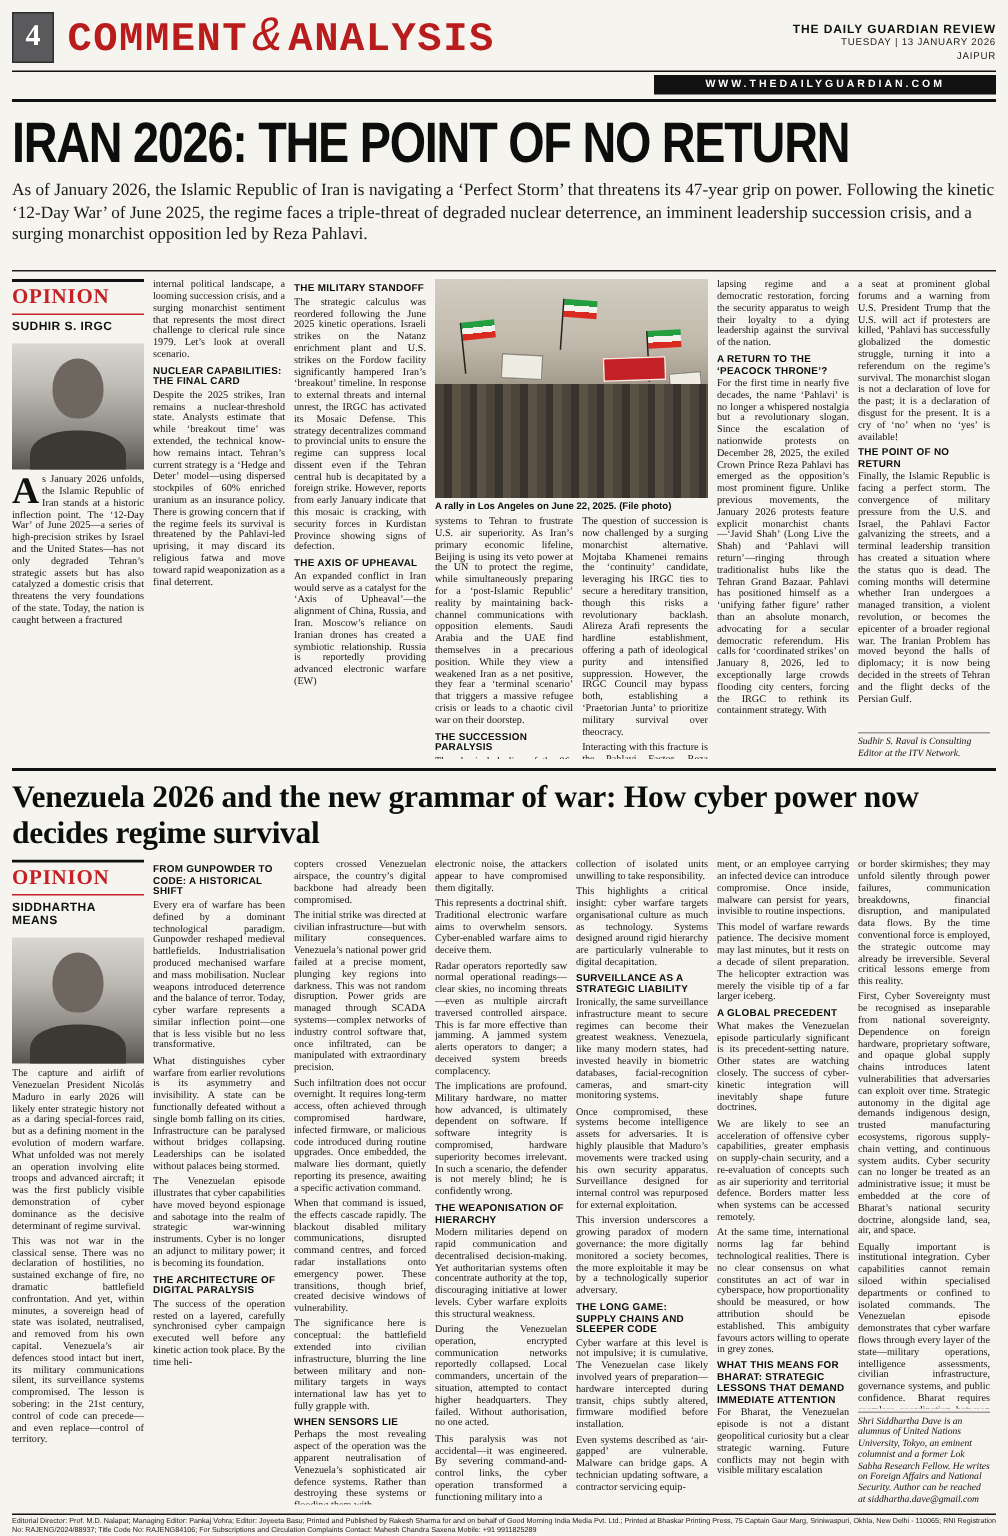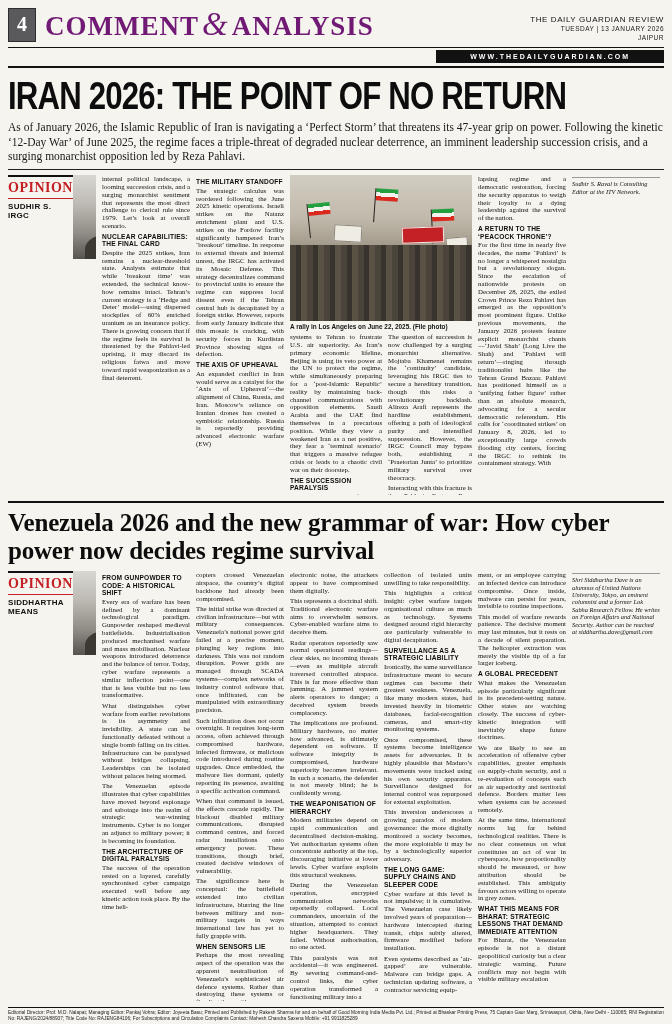--- a/index.html
+++ b/index.html
@@ -7,40 +7,40 @@
        font-family:"Liberation Serif",serif;overflow:hidden;}
   .page{padding:6px 8px 0 8px;}
 
   
   .masthead{display:flex;align-items:flex-end;justify-content:space-between;
             border-bottom:1px solid #111;padding-bottom:4px;}
   .mh-left{display:flex;align-items:center;gap:9px;}
   .pagenum{width:26px;height:32px;background:#5a5a5c;color:#fff;border:1px solid #2e2e2e;
            display:flex;align-items:center;justify-content:center;
            font:bold 20px "Liberation Serif",serif;}
-  .section-title{font-family:Liberation Serif, serif;font-size:27px;letter-spacing:1px;
-                 font-weight:600;color:#701a75;white-space:nowrap;}
+  .section-title{font-family:Liberation Mono, monospace;font-size:27px;letter-spacing:1px;
+                 font-weight:600;color:#b91c1c;white-space:nowrap;}
   .section-title .amp{font-style:italic;font-size:33px;margin:0 3px;font-weight:400;}
   .mh-right{text-align:right;font-family:"Liberation Sans",sans-serif;line-height:1.35;}
-  .paper-name{font-weight:normal;font-size:8px;letter-spacing:.6px;text-align:center;}
+  .paper-name{font-weight:bold;font-size:8px;letter-spacing:.6px;text-align:center;}
   .date-line,.city{font-size:6.5px;letter-spacing:.5px;color:#222;}
   .webbar-row{display:flex;justify-content:flex-end;border-bottom:2px solid #111;padding:2px 0 3px 0;}
   .webbar{background:#121212;color:#fff;font:bold 7px "Liberation Sans",sans-serif;
           letter-spacing:2px;padding:3px 34px;}
 
   
   .headline1{font-family:"Liberation Sans",sans-serif;font-weight:900;font-size:38px;
              letter-spacing:-1px;white-space:nowrap;transform:scaleX(.82);
              transform-origin:left center;margin:7px 0 2px 0;color:#0d0d0d;}
   .standfirst{font-size:11.5px;line-height:1.28;border-bottom:1px solid #222;
-              padding-bottom:5px;margin-bottom:5px;color:#1a1a1a;}
+              padding-bottom:16px;margin-bottom:5px;color:#1a1a1a;}
 
   
   .cols{display:flex;gap:6px;}
-  .col{flex:0 0 88px;width:88px;overflow:hidden;display:flex;flex-direction:row;}
+  .col{flex:0 0 88px;width:88px;overflow:hidden;display:flex;flex-direction:column;}
   .colflow{flex:1;overflow:hidden;}
   .a1-cols{height:320px;}
   .a2-cols{height:430px;}
   .sh{font:bold 6.6px "Liberation Sans",sans-serif;margin:3px 0 1px 0;letter-spacing:.2px;
       line-height:1.15;color:#0d0d0d;}
   p{font-size:6.8px;line-height:7.8px;margin:0 0 2.5px 0;text-align:justify;}
   .dropcap::first-letter{float:left;font-size:25px;line-height:21px;font-weight:bold;
                          padding:1px 2px 0 0;}
   .credit{font-style:italic;font-size:6.4px;line-height:7.4px;border-top:1px solid #999;
           padding-top:2px;margin-top:2px;}
@@ -73,21 +73,21 @@
           left:112px;top:52px;transform:rotate(-2deg);}
   .placard{position:absolute;background:#efece4;border:1px solid #8c857a;}
   .p1{width:26px;height:15px;left:44px;top:50px;transform:rotate(3deg);}
   .p2{width:20px;height:12px;left:156px;top:62px;transform:rotate(-5deg);}
   .photo-caption{font:bold 6.4px "Liberation Sans",sans-serif;padding:2px 0 3px 0;color:#111;}
   .photo-sub{display:flex;gap:6px;flex:1;overflow:hidden;}
   .photo-sub .col{flex:1 1 auto;width:auto;}
 
   
   .article-divider{border-top:2px solid #111;margin-top:6px;}
-  .headline2{font-family:"Liberation Serif",serif;font-weight:bold;font-size:25px;
+  .headline2{font-family:"Liberation Serif",serif;font-weight:bold;font-size:21px;
              line-height:1.12;letter-spacing:-.2px;margin:6px 0 6px 0;color:#0d0d0d;}
 
   
   .imprint{border-top:1px solid #111;margin-top:6px;padding-top:2px;
            font-family:"Liberation Sans",sans-serif;font-size:4.8px;line-height:6px;
            color:#222;text-align:justify;}
 </style>
 </head>
 <body>
 

